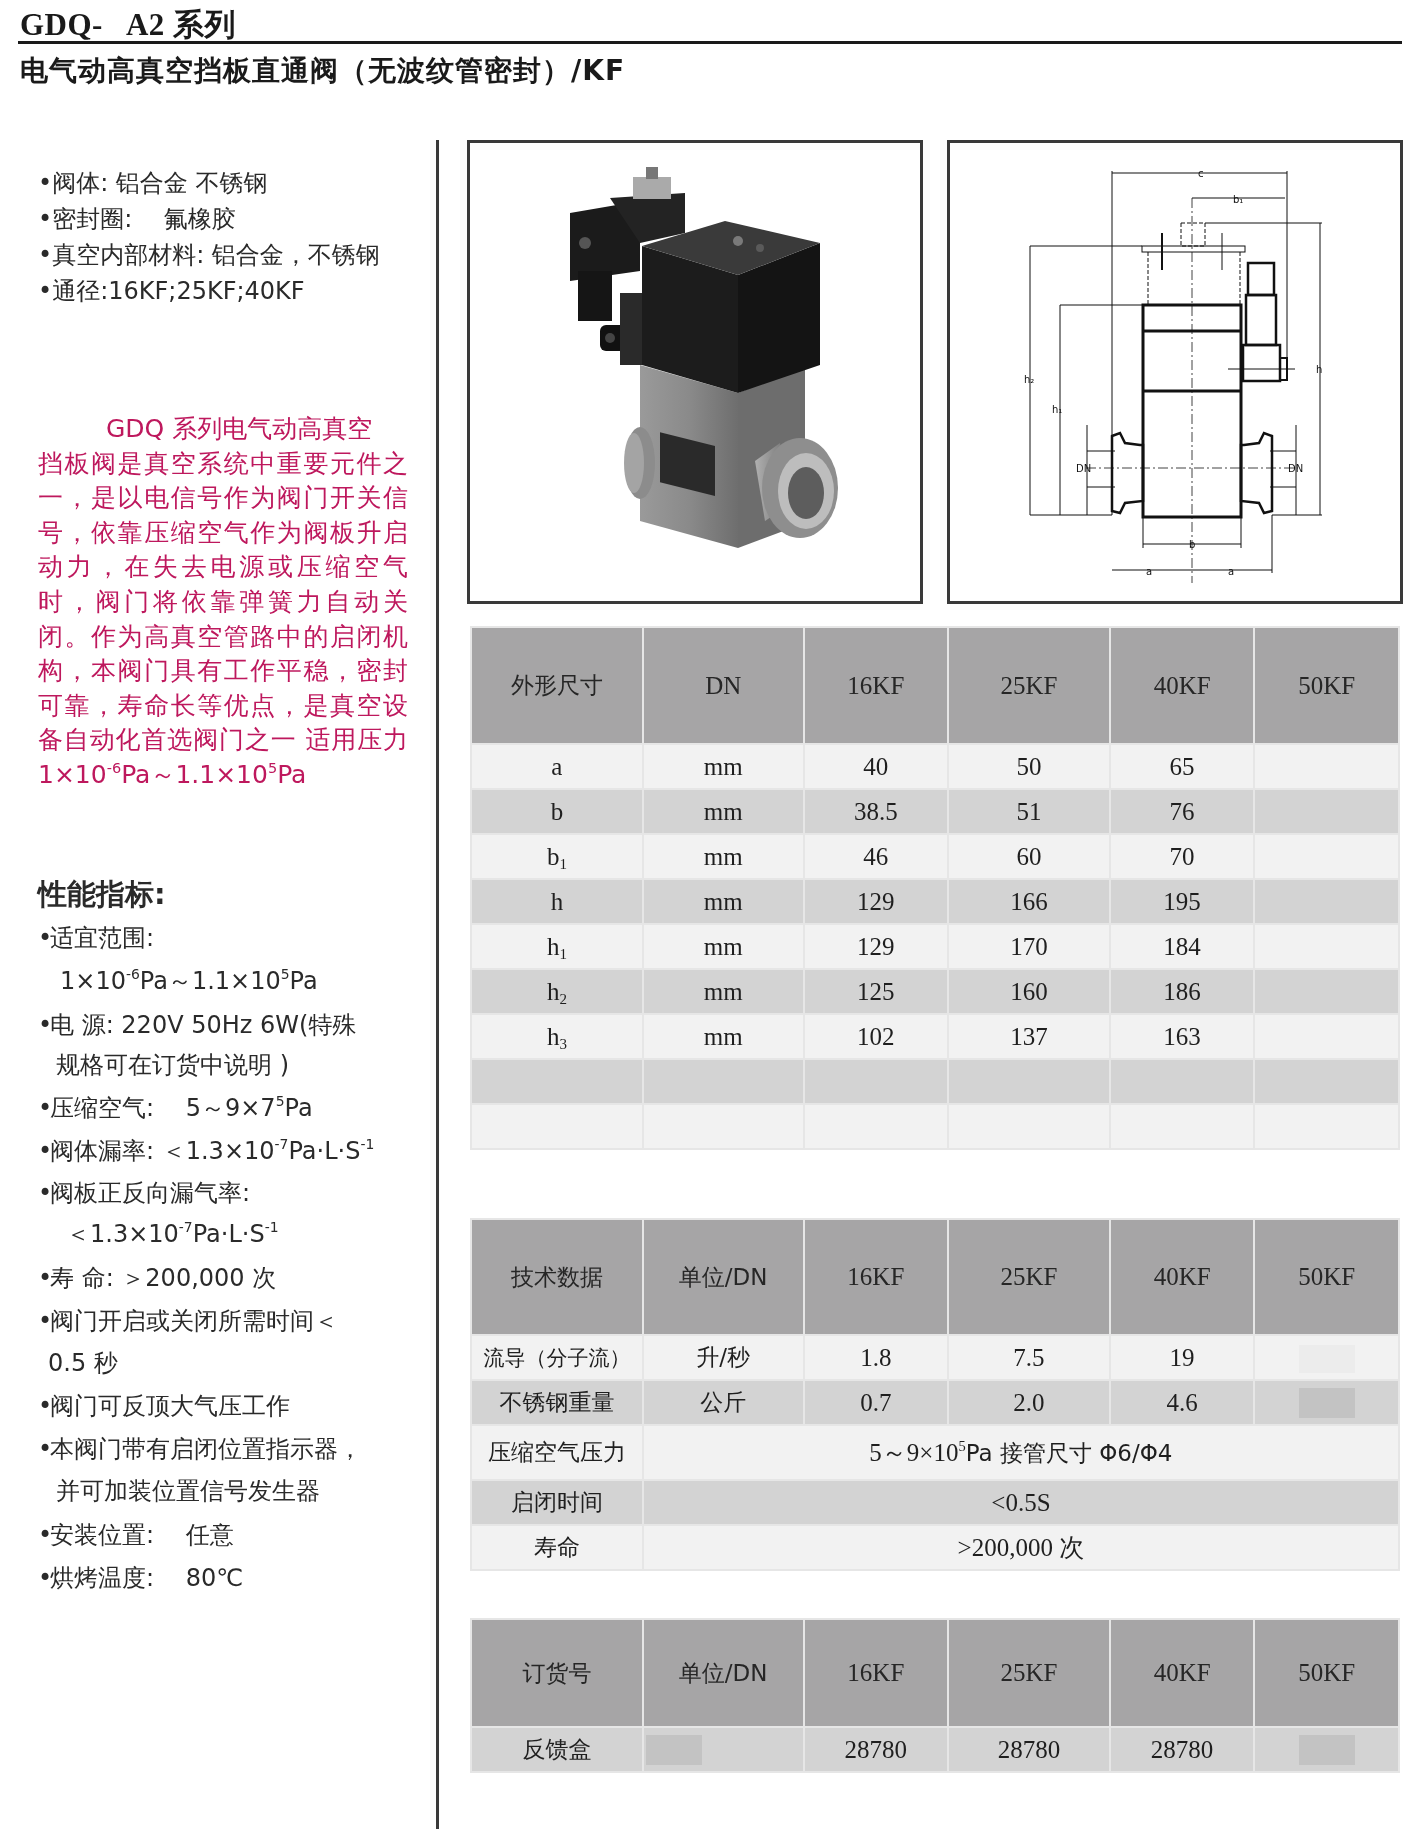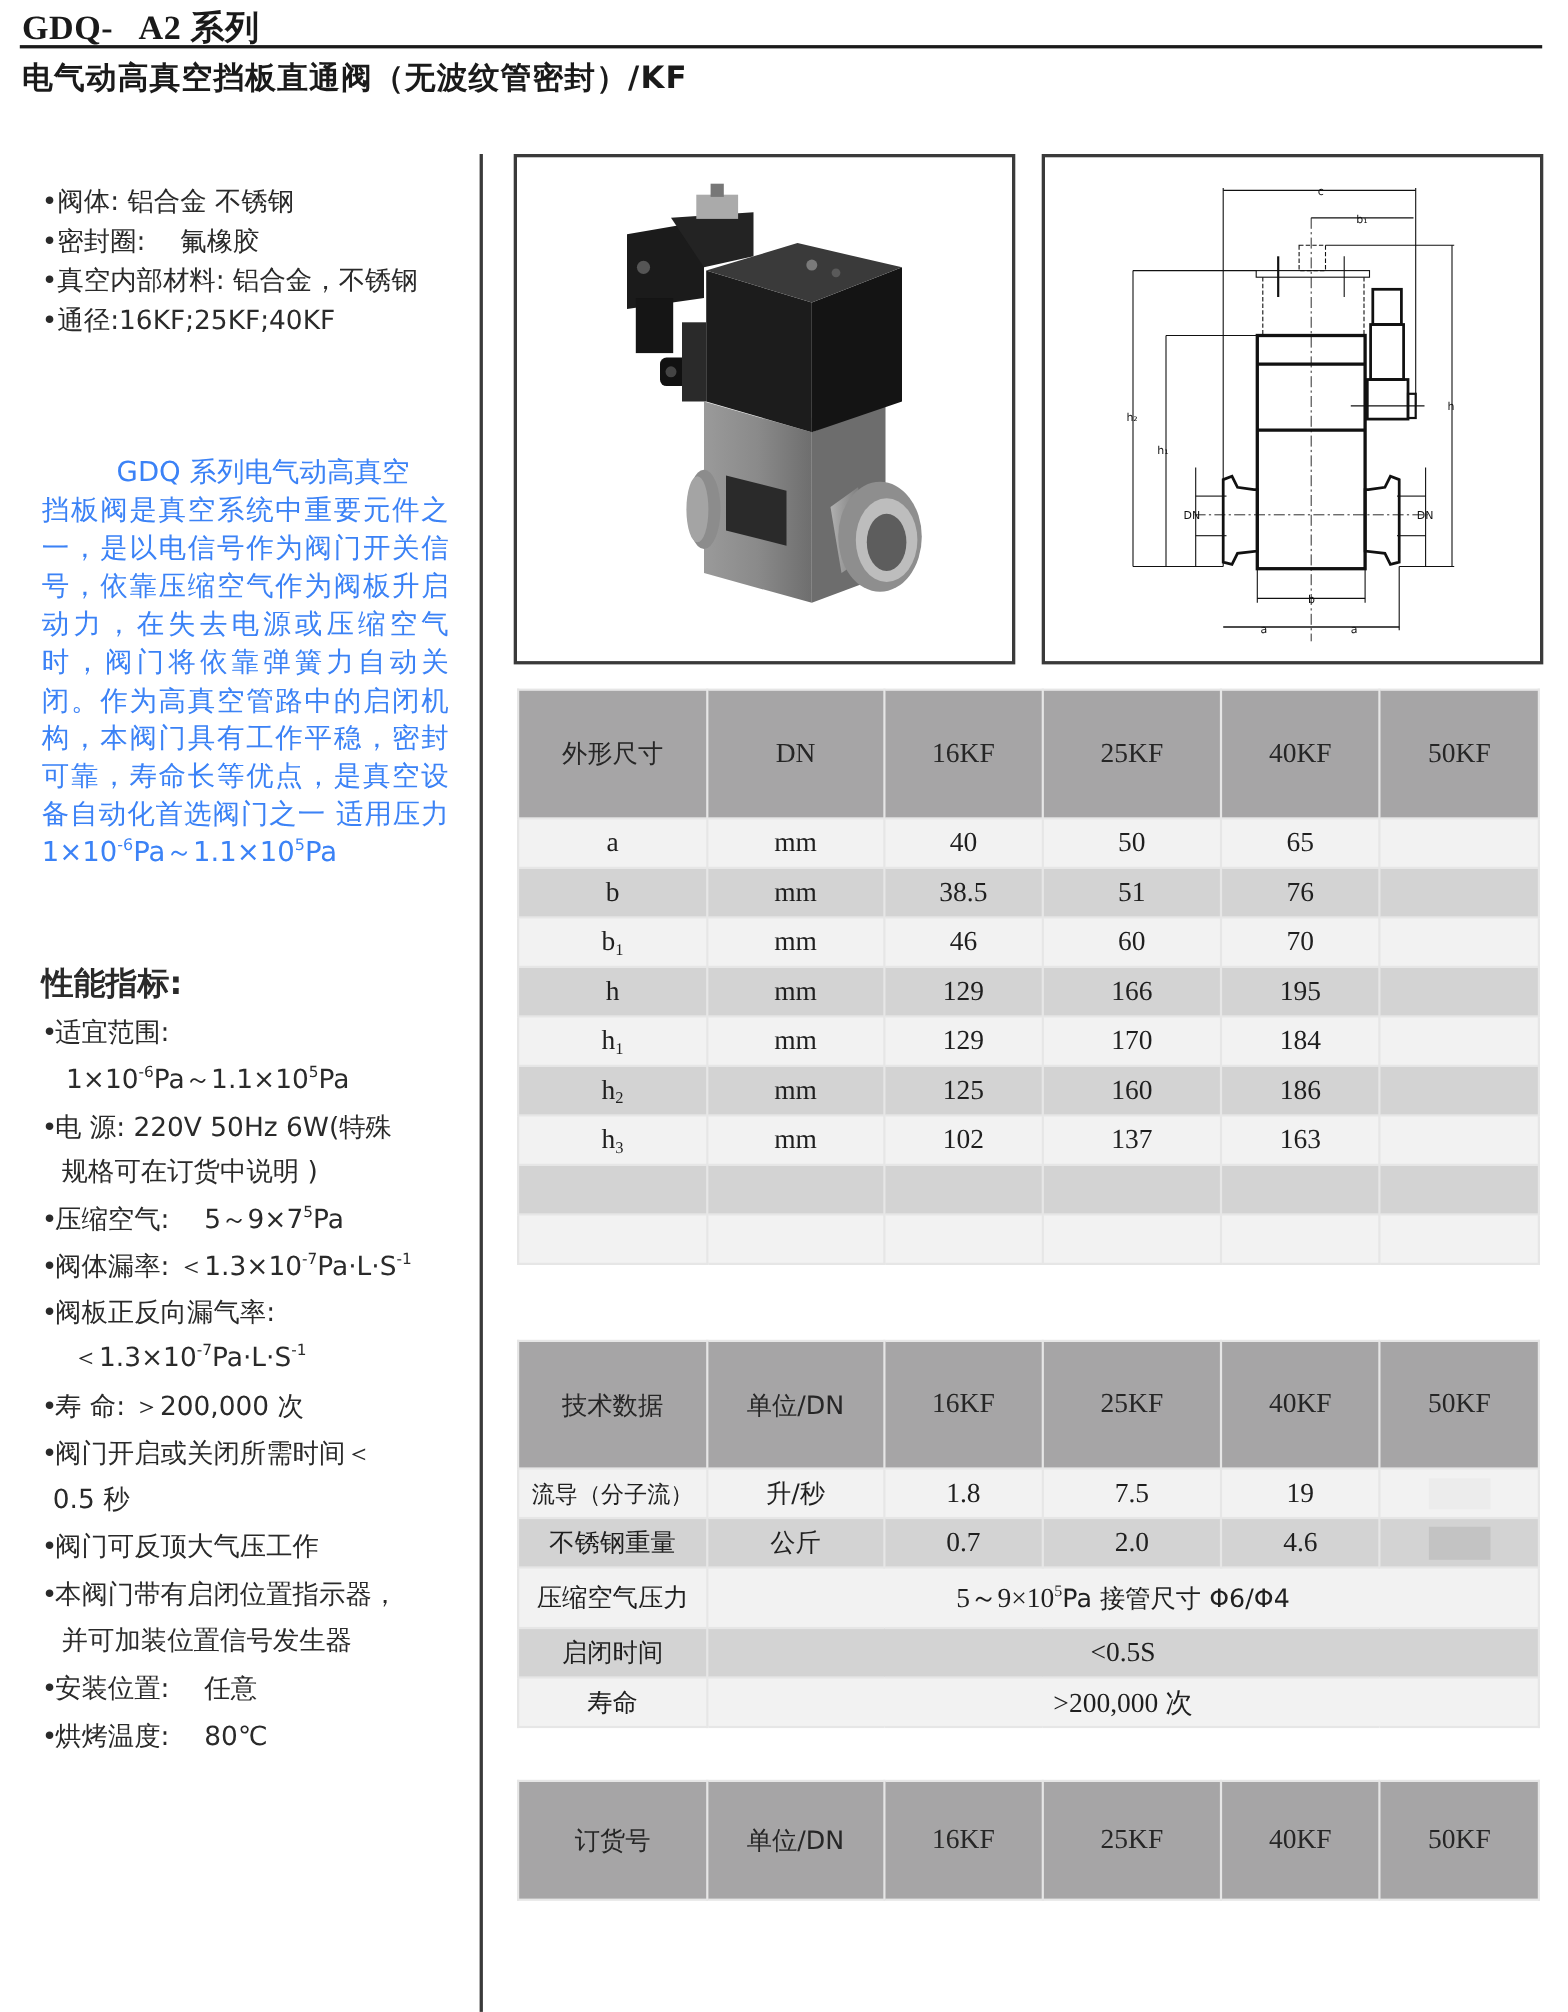--- a/index.html
+++ b/index.html
@@ -6,21 +6,21 @@
   body { width:1425px; height:1829px; position:relative; overflow:hidden;
          font-family:"DejaVu Serif", "Liberation Serif", serif; color:#1a1a1a; }
   .abs { position:absolute; }
   .series-title { left:20px; top:4px; font-family:"Liberation Serif", serif; font-weight:bold; font-size:31px; letter-spacing:0.5px; white-space:pre; }
   .title-rule { left:18px; top:41px; width:1384px; height:3px; background:#1a1a1a; }
   .main-title { left:20px; top:52px; font-family:"DejaVu Sans", sans-serif; font-weight:bold; font-size:28px; letter-spacing:1px; white-space:nowrap; }
   .divider { left:436px; top:140px; width:3px; height:1689px; background:#3a3a3a; }
 
   .features { left:38px; top:165px; width:380px; font-size:24px; line-height:36px; font-family:"DejaVu Sans", sans-serif; color:#2a2a2a; }
   .features div { white-space:normal; }
-  .desc { left:38px; top:412px; width:370px; font-size:25px; line-height:34.6px; font-family:"DejaVu Sans", sans-serif; color:#3b82f6; text-align:justify; }
+  .desc { left:38px; top:412px; width:370px; font-size:25px; line-height:34.6px; font-family:"DejaVu Sans", sans-serif; color:#be185d; text-align:justify; }
   .desc .first { display:block; text-indent:68px; }
   .perf-head { left:38px; top:875px; font-size:29px; font-weight:bold; font-family:"DejaVu Sans", sans-serif; color:#2a2a2a; }
   .perf { left:38px; top:922px; width:390px; font-size:24px; font-family:"DejaVu Sans", sans-serif; color:#2a2a2a; }
   .perf .item { position:absolute; left:0; white-space:nowrap; }
   .perf .bullet { display:inline-block; width:12px; }
   sup { font-size:0.58em; vertical-align:0.7em; line-height:0; }
   sub { font-size:0.6em; vertical-align:-0.25em; line-height:0; }
 
   .photo-box { left:467px; top:140px; width:450px; height:458px; border:3px solid #3a3a3a; background:#fff; }
   .diagram-box { left:947px; top:140px; width:450px; height:458px; border:3px solid #3a3a3a; background:#fff; }
@@ -348,14 +348,24 @@
     <tr style="height:108px;">
       <th class="cjk">订货号</th>
       <th class="cjk">单位/DN</th>
       <th>16KF</th>
       <th>25KF</th>
       <th>40KF</th>
       <th>50KF</th>
     </tr>
   </thead>
   <tbody>
+    <tr class="dark" style="height:45px;">
+      <td class="cjk">反馈盒</td>
+      <td style="text-align:left;">
+          <span class="swatch-left-dark"></span>
+        </td>
+      <td>28780</td>
+      <td>28780</td>
+      <td>28780</td>
+      <td><span class="swatch-dark"></span></td>
+    </tr>
   </tbody>
 </table>
 
 </body></html>

